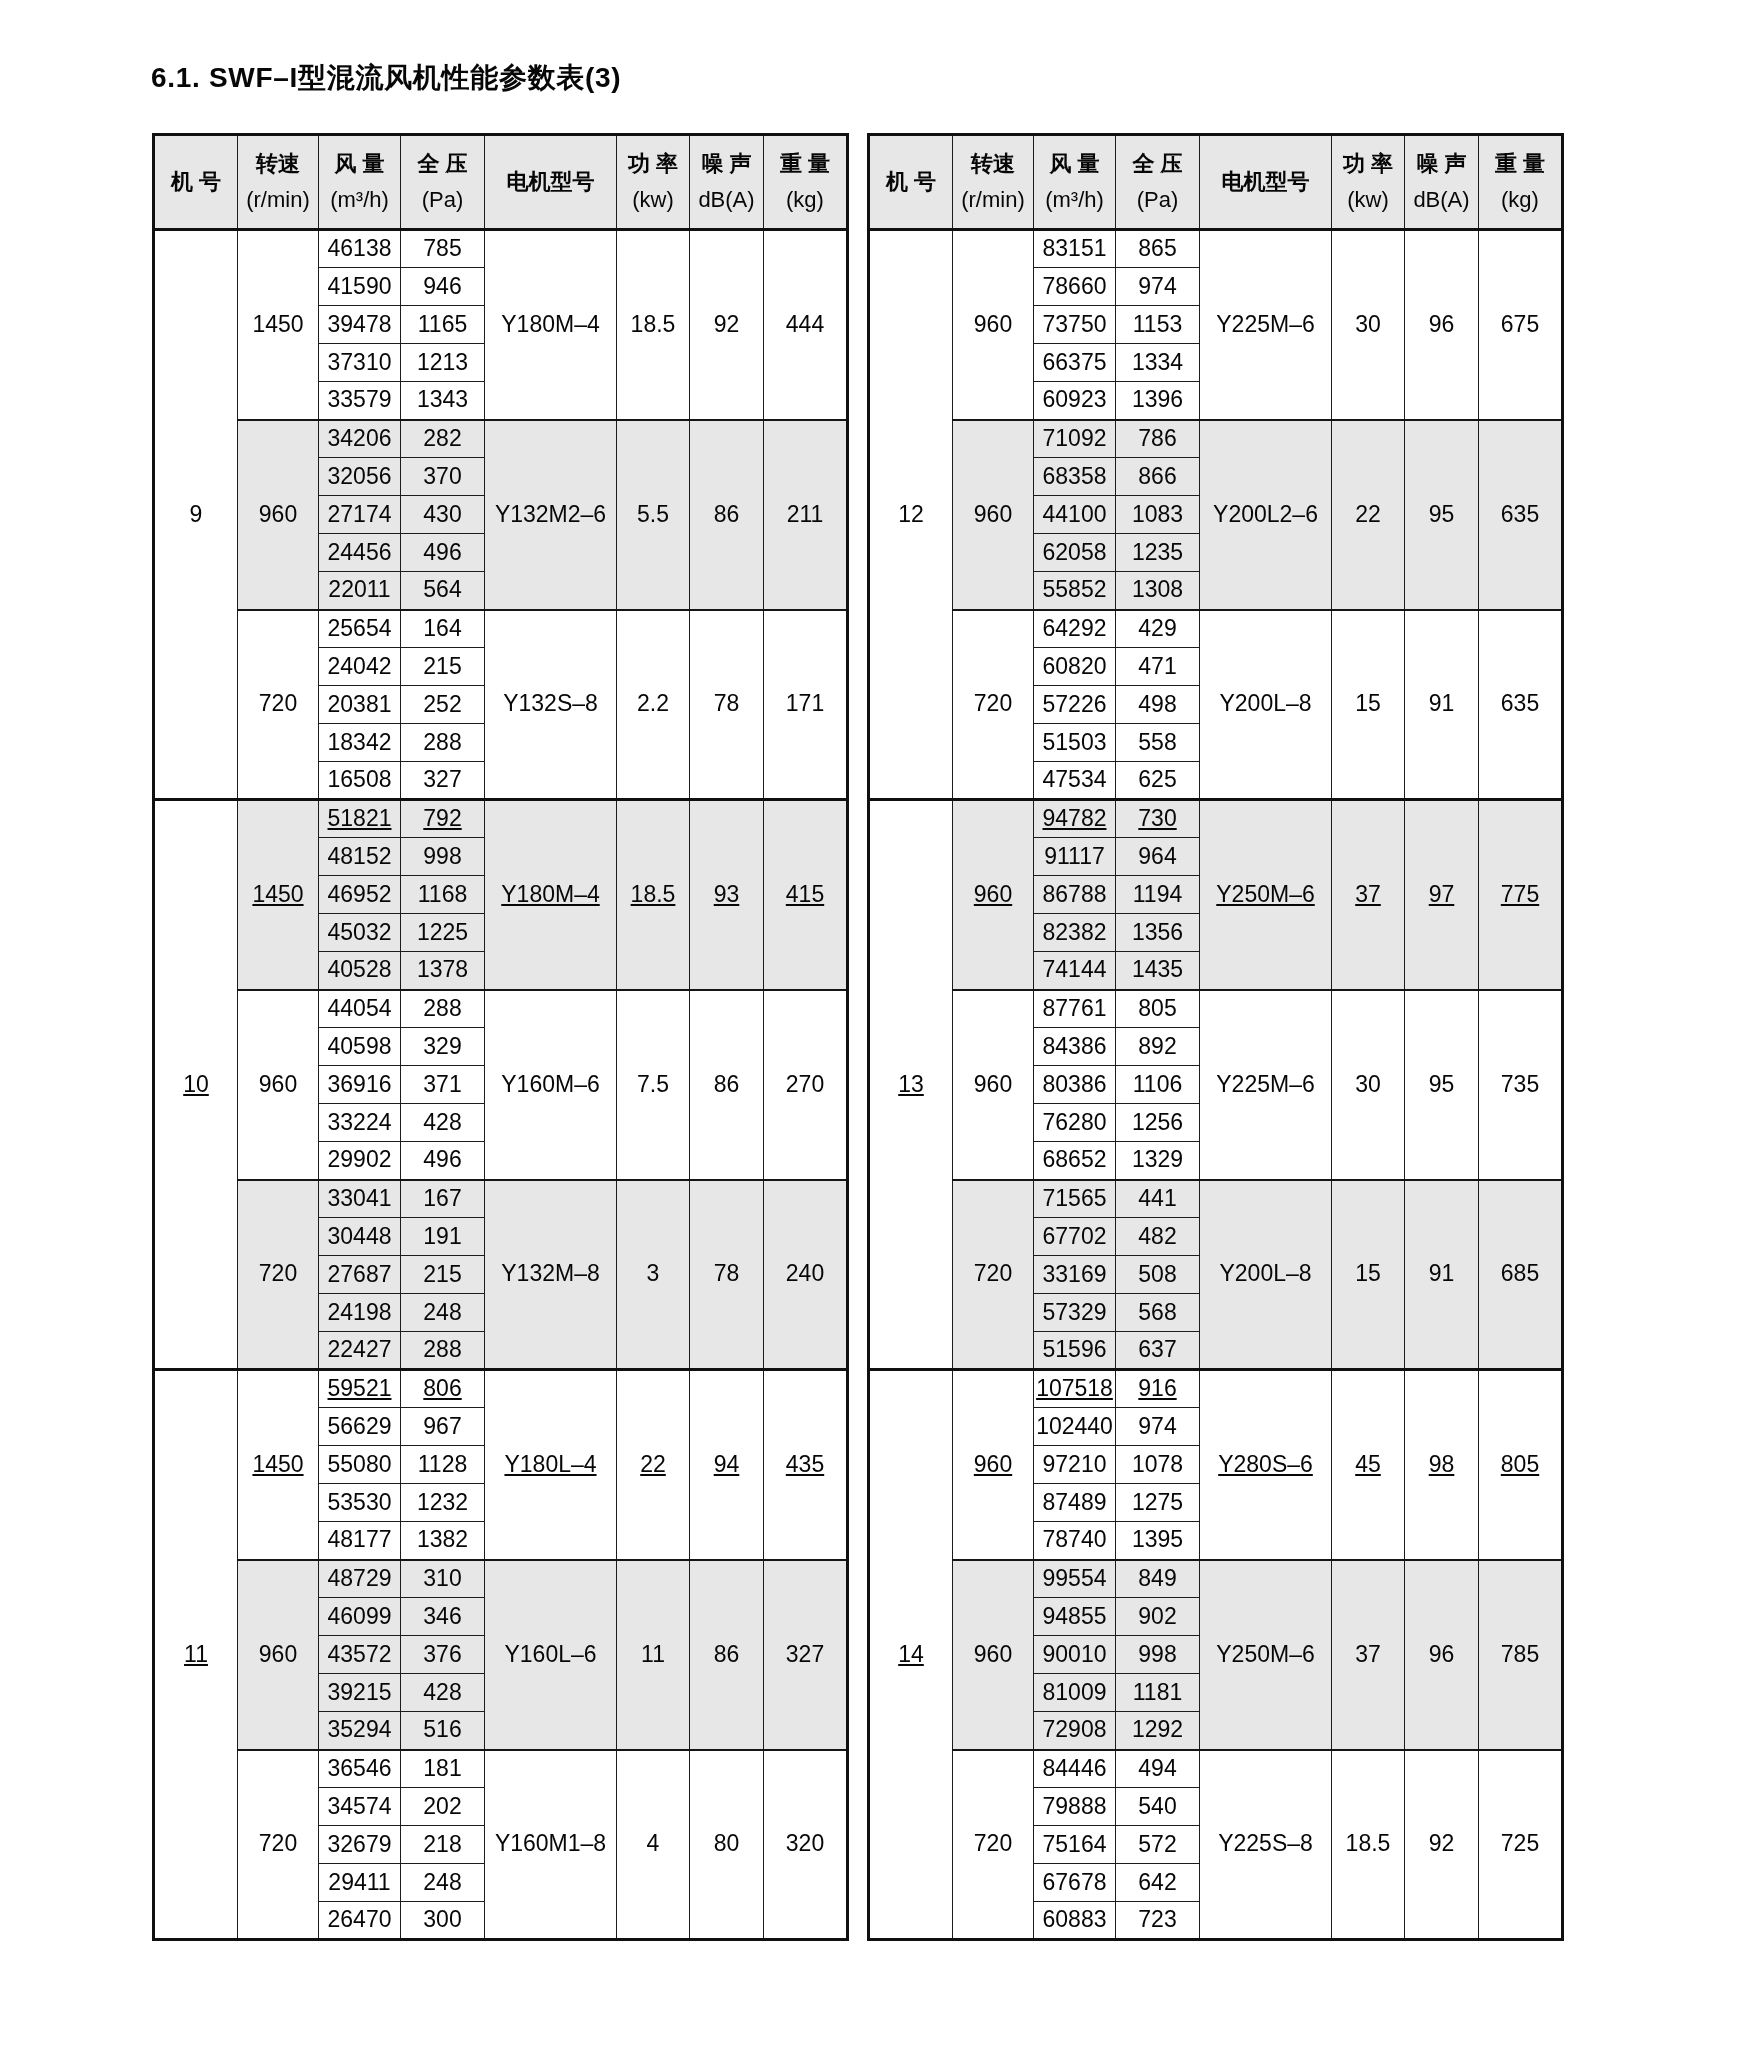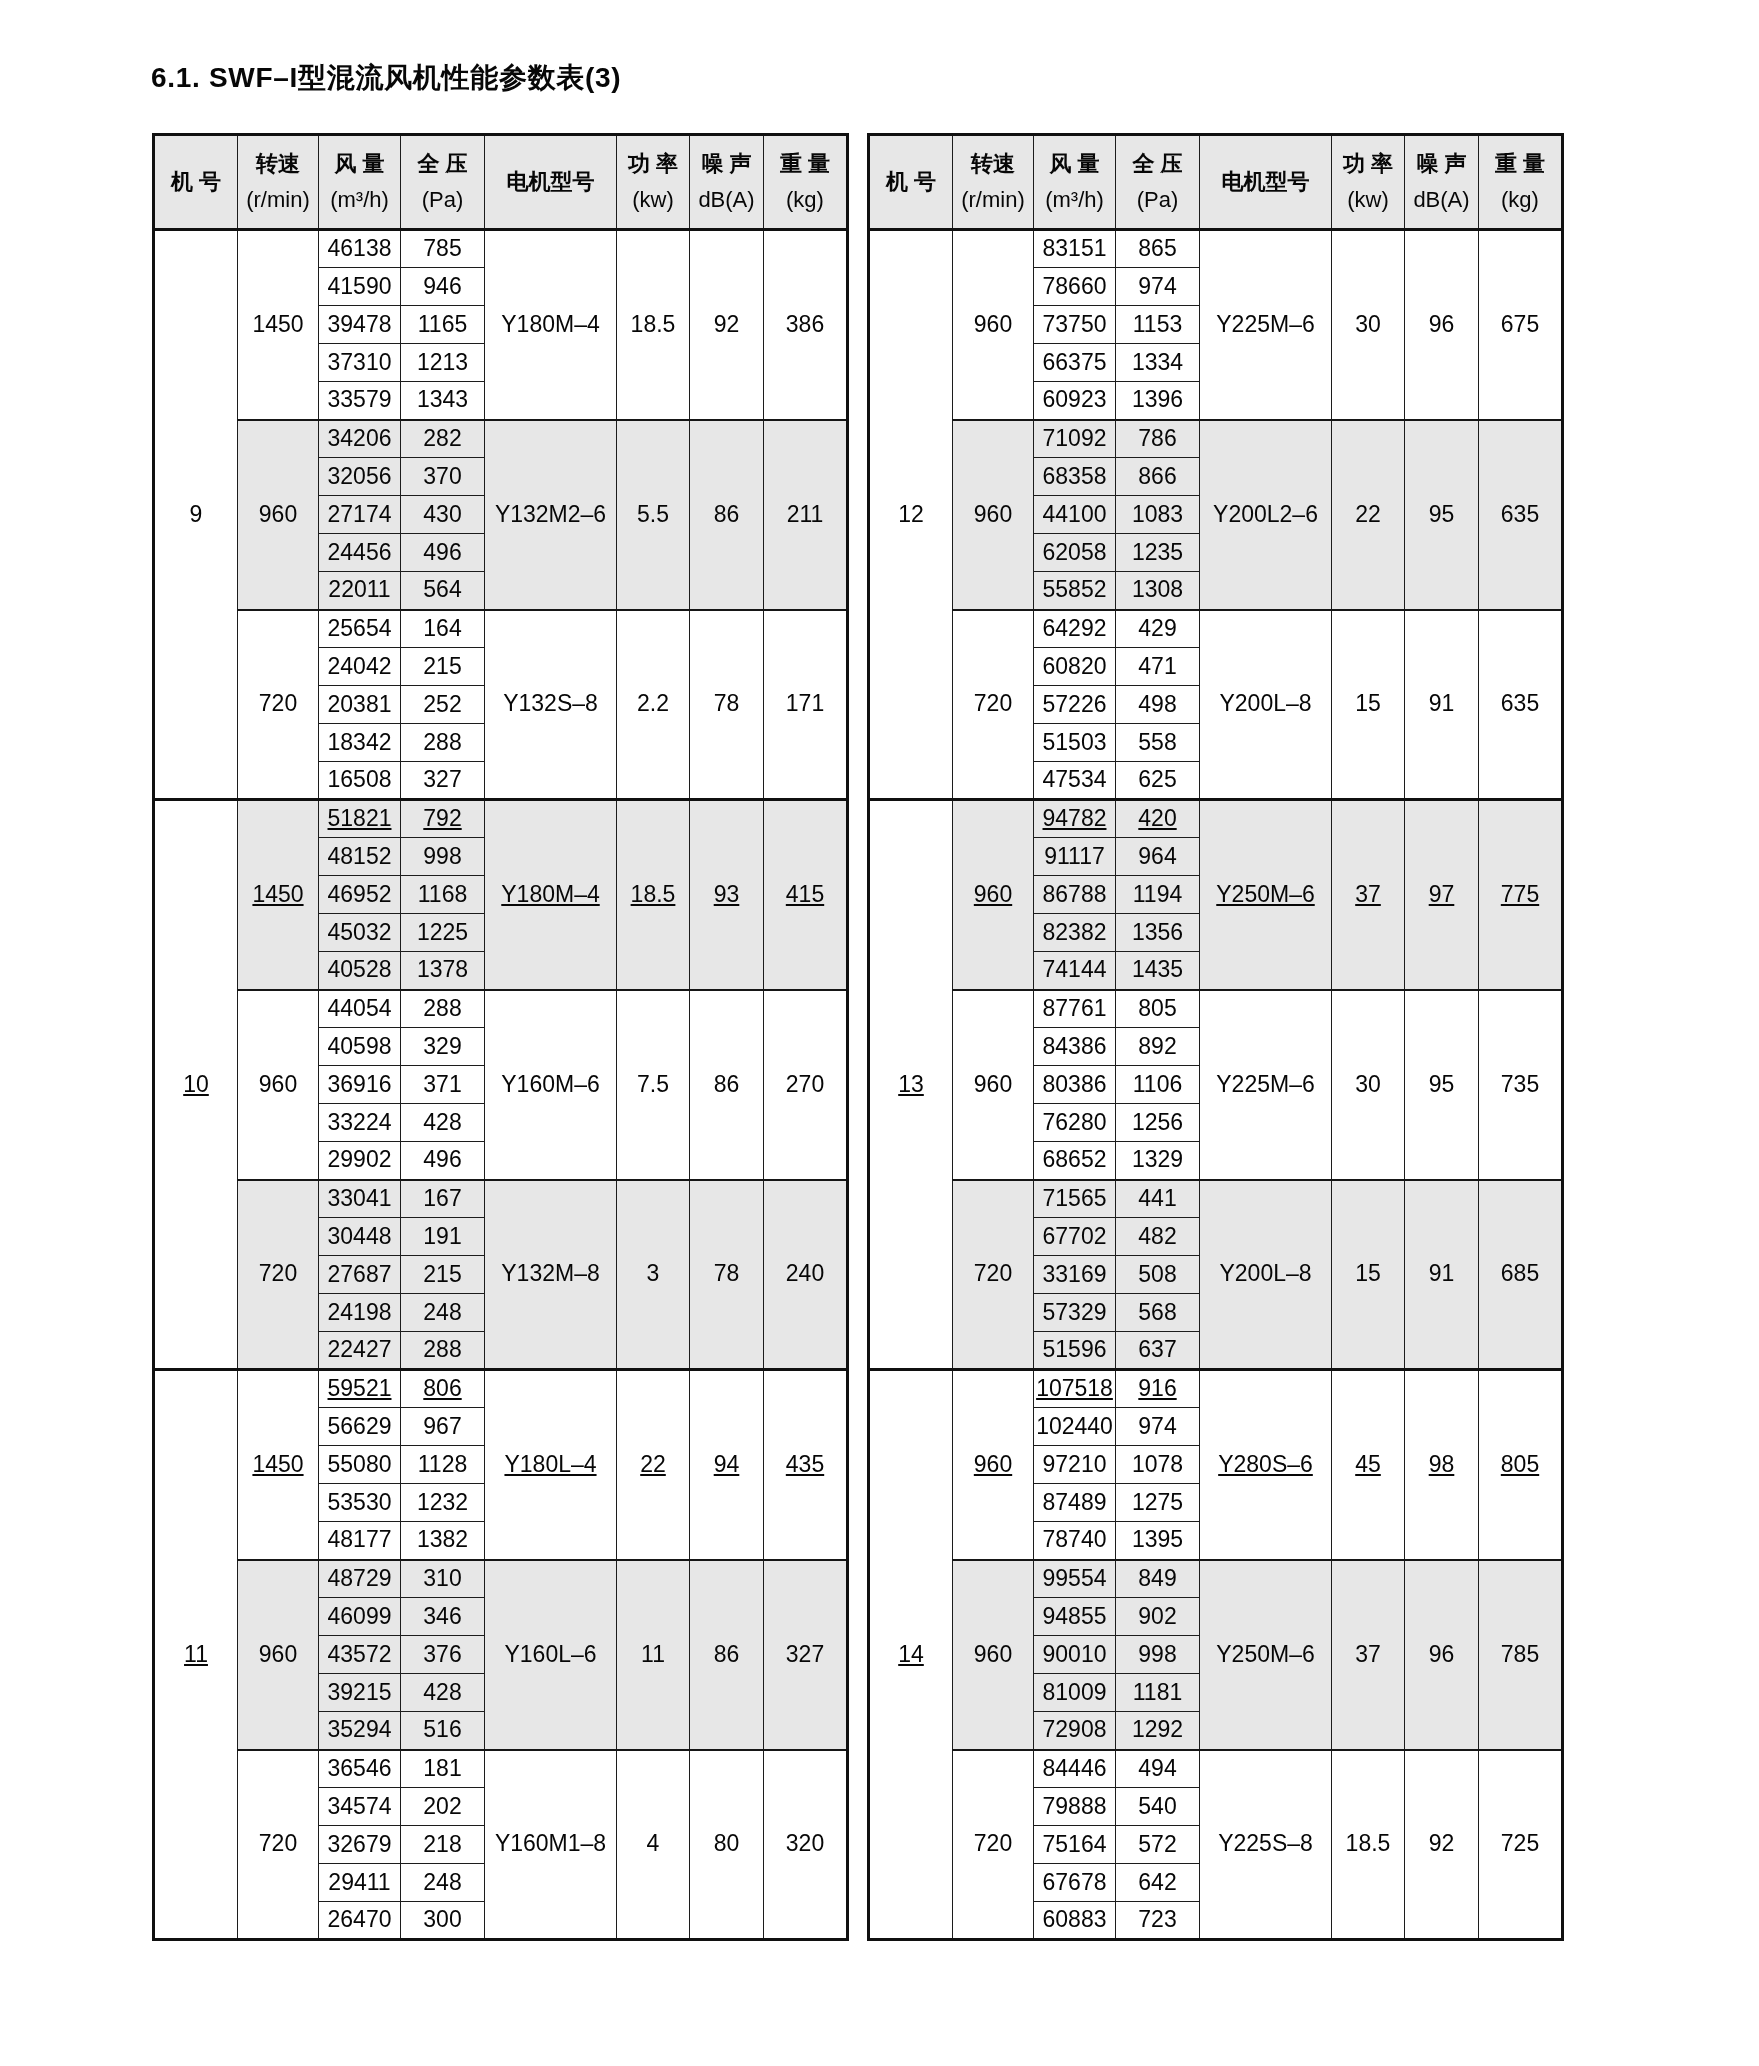--- a/index.html
+++ b/index.html
@@ -117,21 +117,21 @@
       </thead>
       <tbody>
         <tr>
           <td rowspan="15">9</td>
           <td rowspan="5">1450</td>
           <td>46138</td>
           <td>785</td>
           <td rowspan="5">Y180M–4</td>
           <td rowspan="5">18.5</td>
           <td rowspan="5">92</td>
-          <td rowspan="5">386</td>
+          <td rowspan="5">444</td>
         </tr>
         <tr>
           <td>41590</td>
           <td>946</td>
         </tr>
         <tr>
           <td>39478</td>
           <td>1165</td>
         </tr>
         <tr>
@@ -465,21 +465,21 @@
           <td>558</td>
         </tr>
         <tr>
           <td>47534</td>
           <td>625</td>
         </tr>
         <tr class="machine-start">
           <td rowspan="15">13</td>
           <td class="shaded" rowspan="5">960</td>
           <td class="shaded">94782</td>
-          <td class="shaded">420</td>
+          <td class="shaded">730</td>
           <td class="shaded" rowspan="5">Y250M–6</td>
           <td class="shaded" rowspan="5">37</td>
           <td class="shaded" rowspan="5">97</td>
           <td class="shaded" rowspan="5">775</td>
         </tr>
         <tr>
           <td class="shaded">91117</td>
           <td class="shaded">964</td>
         </tr>
         <tr>

